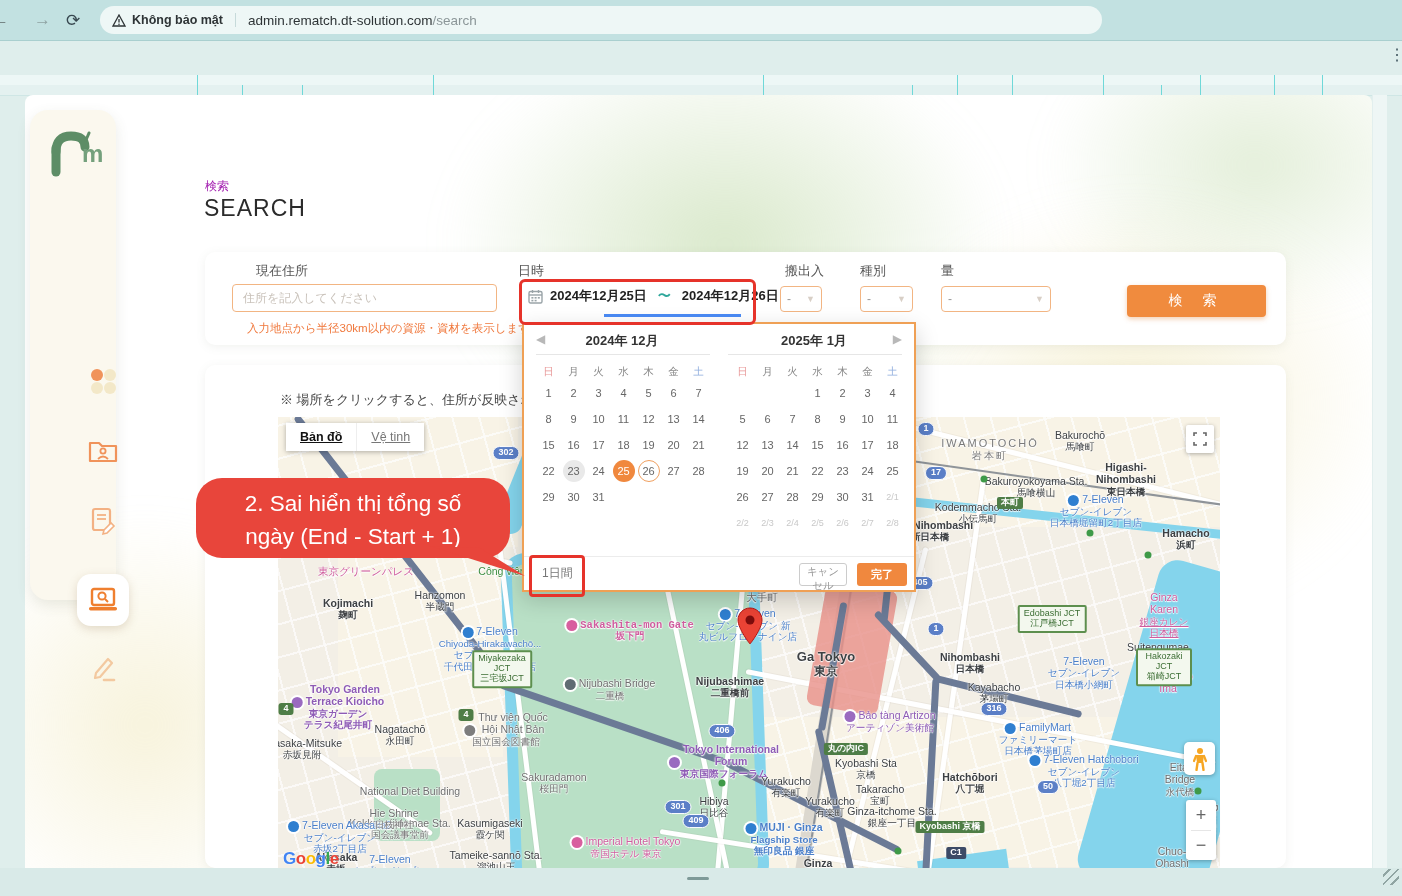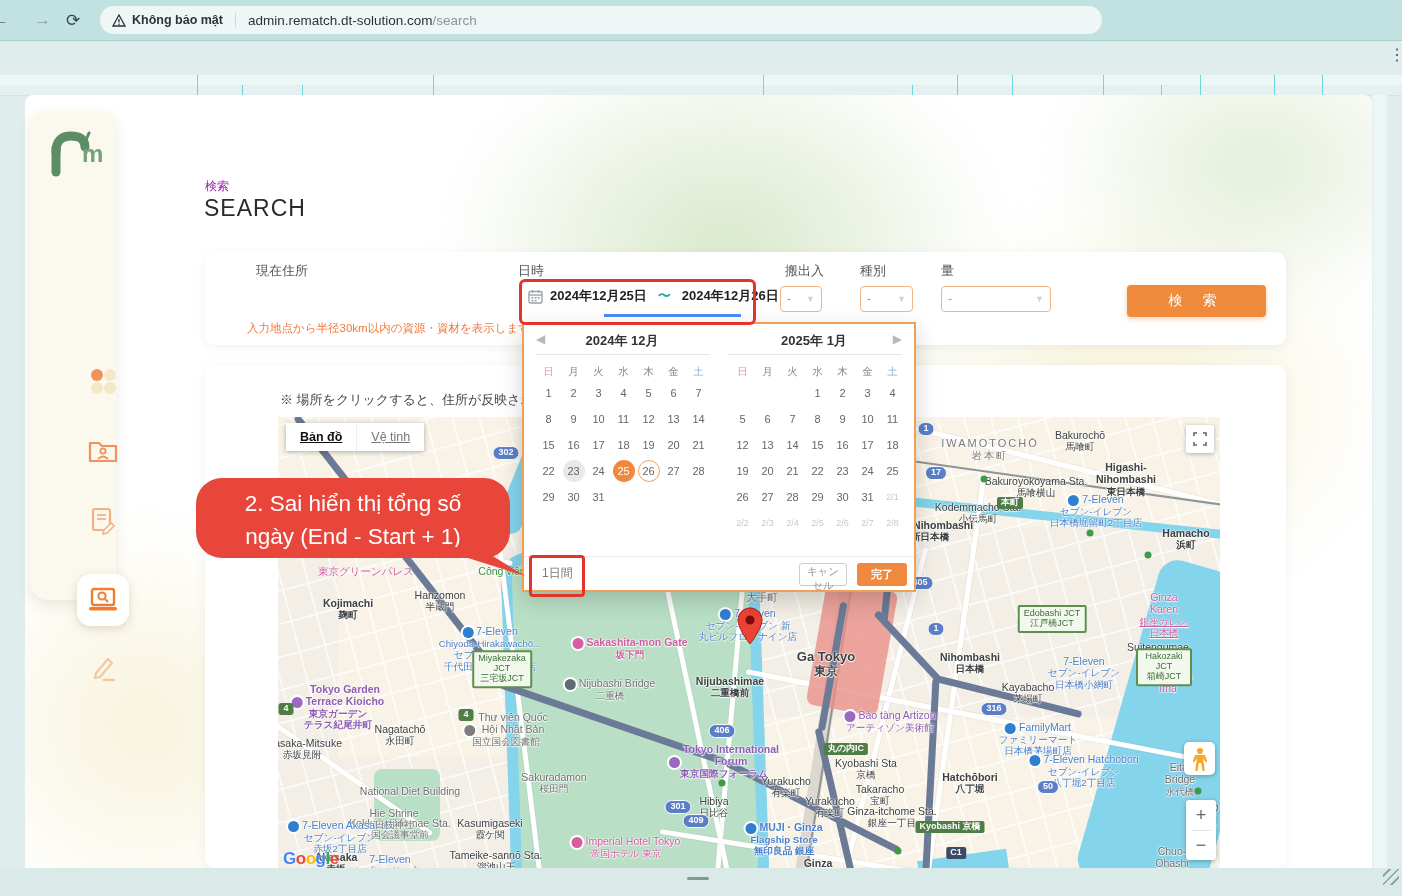--- a/index.html
+++ b/index.html
@@ -235,20 +235,21 @@
         <line x1="16" y1="27" x2="26" y2="27" stroke="#f3c9a0" stroke-width="2.6" stroke-linecap="round"></line>
       </svg>
     </div>
   </div>
 
   <div class="abs kicker">検索</div>
   <div class="abs title">SEARCH</div>
 
   <div class="abs card formcard"></div>
   <div class="abs flabel" style="left:232px;top:262px;margin-left:24px;">現在住所</div>
+  <input class="abs addr-input" placeholder="住所を記入してください" style="">
   <div class="abs addr-note">入力地点から半径30km以内の資源・資材を表示します。</div>
 
   <div class="abs flabel" style="left:518px;top:262px;">日時</div>
   <div class="abs datefield">
     <svg width="15" height="15" viewBox="0 0 15 15">
       <rect x="1" y="2.5" width="13" height="11.5" rx="1.5" fill="none" stroke="#9aa4a8" stroke-width="1.4"></rect>
       <line x1="1" y1="6" x2="14" y2="6" stroke="#9aa4a8" stroke-width="1.4"></line>
       <line x1="4.5" y1="1" x2="4.5" y2="4" stroke="#9aa4a8" stroke-width="1.4"></line>
       <line x1="10.5" y1="1" x2="10.5" y2="4" stroke="#9aa4a8" stroke-width="1.4"></line>
       <rect x="3.4" y="8" width="2" height="1.6" fill="#9aa4a8"></rect>
@@ -341,21 +342,21 @@
       <div class="mlabel c-dark b" style="left: 908px; top: 110px;"><span class="lt">Hamacho</span><span class="ls">浜町</span></div>
       <div class="mlabel c-pink" style="left: 886px; top: 174px; text-decoration: underline;"><span class="lt">Ginza Karen</span><span class="ls">銀座カレン日本橋</span></div>
       <div class="mlabel c-dark" style="left: 880px; top: 224px;"><span class="lt">Suitengumae Sta.</span><span class="ls">水天宮前</span></div>
       <div class="mlabel c-dark b" style="left: 692px; top: 234px;"><span class="lt">Nihombashi</span><span class="ls">日本橋</span></div>
       <div class="mlabel c-pink" style="left: 890px; top: 240px;"><span class="ic" style="background: rgb(240, 128, 48);"></span><span class="lt">Ningyocho Ima</span></div>
       <div class="mlabel c-blue" style="left: 470px; top: 190px;"><span class="ic" style="background: rgb(47, 127, 208);"></span><span class="lt">7-Eleven</span><span class="ls">セブン-イレブン 新
 丸ビルフロアナイン店</span></div>
       <div class="mlabel c-dark b" style="left: 548px; top: 232px; font-size: 13px;"><span class="lt">Ga Tokyo</span><span class="ls">東京</span></div>
       <div class="mlabel c-dark b" style="left: 452px; top: 258px;"><span class="lt">Nijubashimae</span><span class="ls">二重橋前</span></div>
       <div class="mlabel c-purple" style="left: 612px; top: 292px;"><span class="ic" style="background: rgb(154, 106, 192);"></span><span class="lt">Bảo tàng Artizon</span><span class="ls">アーティゾン美術館</span></div>
-      <div class="mlabel c-dark" style="left: 750px; top: 264px;"><span class="lt">Kayabacho</span><span class="ls">茅場町</span></div>
+      <div class="mlabel c-dark" style="left: 716px; top: 264px;"><span class="lt">Kayabacho</span><span class="ls">茅場町</span></div>
       <div class="mlabel c-blue" style="left: 806px; top: 238px;"><span class="lt">7-Eleven</span><span class="ls">セブン-イレブン
 日本橋小網町</span></div>
       <div class="mlabel c-blue" style="left: 760px; top: 304px;"><span class="ic" style="background: rgb(47, 127, 208);"></span><span class="lt">FamilyMart</span><span class="ls">ファミリーマート
 日本橋茅場町店</span></div>
       <div class="mlabel c-blue" style="left: 806px; top: 336px;"><span class="ic" style="background: rgb(47, 127, 208);"></span><span class="lt">7-Eleven Hatchobori</span><span class="ls">セブン-イレブン
 八丁堀2丁目店</span></div>
       <div class="mlabel c-dark b" style="left: 692px; top: 354px;"><span class="lt">Hatchōbori</span><span class="ls">八丁堀</span></div>
       <div class="mlabel c-dark" style="left: 602px; top: 366px;"><span class="lt">Takaracho</span><span class="ls">宝町</span></div>
       <div class="mlabel c-dark" style="left: 588px; top: 340px;"><span class="lt">Kyobashi Sta</span><span class="ls">京橋</span></div>
       <div class="mlabel c-dark" style="left: 614px; top: 388px;"><span class="lt">Ginza-itchome Sta.</span><span class="ls">銀座一丁目</span></div>
@@ -375,21 +376,21 @@
       <div class="mlabel c-blue" style="left: 62px; top: 402px;"><span class="ic" style="background: rgb(47, 127, 208);"></span><span class="lt">7-Eleven Akasaka2</span><span class="ls">セブン-イレブン
 赤坂2丁目店</span></div>
       <div class="mlabel c-dark b" style="left: 58px; top: 434px;"><span class="lt">Akasaka</span><span class="ls">赤坂</span></div>
       <div class="mlabel c-blue" style="left: 112px; top: 436px;"><span class="lt">7-Eleven</span><span class="ls">セブン-イレブン</span></div>
       <div class="mlabel c-gray" style="left: 132px; top: 368px;"><span class="lt">National Diet Building</span></div>
       <div class="mlabel c-gray" style="left: 116px; top: 390px;"><span class="lt">Hie Shrine</span><span class="ls">日枝神社</span></div>
       <div class="mlabel c-dark" style="left: 122px; top: 306px;"><span class="lt">Nagatachō</span><span class="ls">永田町</span></div>
       <div class="mlabel c-gray" style="left: 228px; top: 294px;"><span class="ic" style="background: rgb(125, 125, 125);"></span><span class="lt">Thư viện Quốc
 Hội Nhật Bản</span><span class="ls">国立国会図書館</span></div>
       <div class="mlabel c-gray" style="left: 332px; top: 260px;"><span class="ic" style="background: rgb(95, 107, 115);"></span><span class="lt">Nijubashi Bridge</span><span class="ls">二重橋</span></div>
-      <div class="mlabel c-pink b" style="left: 352px; top: 219px;"><span class="ic" style="background: rgb(216, 95, 159);"></span><span class="lt">Sakashita-mon Gate</span><span class="ls">坂下門</span></div>
+      <div class="mlabel c-pink b" style="left: 352px; top: 202px; font-family: Liberation Mono, monospace;"><span class="ic" style="background: rgb(216, 95, 159);"></span><span class="lt">Sakashita-mon Gate</span><span class="ls">坂下門</span></div>
       <div class="mlabel c-blue" style="left: 212px; top: 208px;"><span class="ic" style="background: rgb(47, 127, 208);"></span><span class="lt">7-Eleven</span><span class="ls">Chiyoda-Hirakawachō...
 セブン-イレブン
 千代田平河町1丁目店</span></div>
       <div class="mlabel c-dark b" style="left: 70px; top: 180px;"><span class="lt">Kojimachi</span><span class="ls">麹町</span></div>
       <div class="mlabel c-purple b" style="left: 60px; top: 266px;"><span class="ic" style="background: rgb(154, 106, 192);"></span><span class="lt">Tokyo Garden
 Terrace Kioicho</span><span class="ls">東京ガーデン
 テラス紀尾井町</span></div>
       <div class="mlabel c-dark" style="left: 162px; top: 172px;"><span class="lt">Hanzomon</span><span class="ls">半蔵門</span></div>
       <div class="mlabel c-dark" style="left: 24px; top: 320px;"><span class="lt">Akasaka-Mitsuke</span><span class="ls">赤坂見附</span></div>
       <div class="mlabel c-pink" style="left: 88px; top: 148px;"><span class="lt">東京グリーンパレス</span></div>

